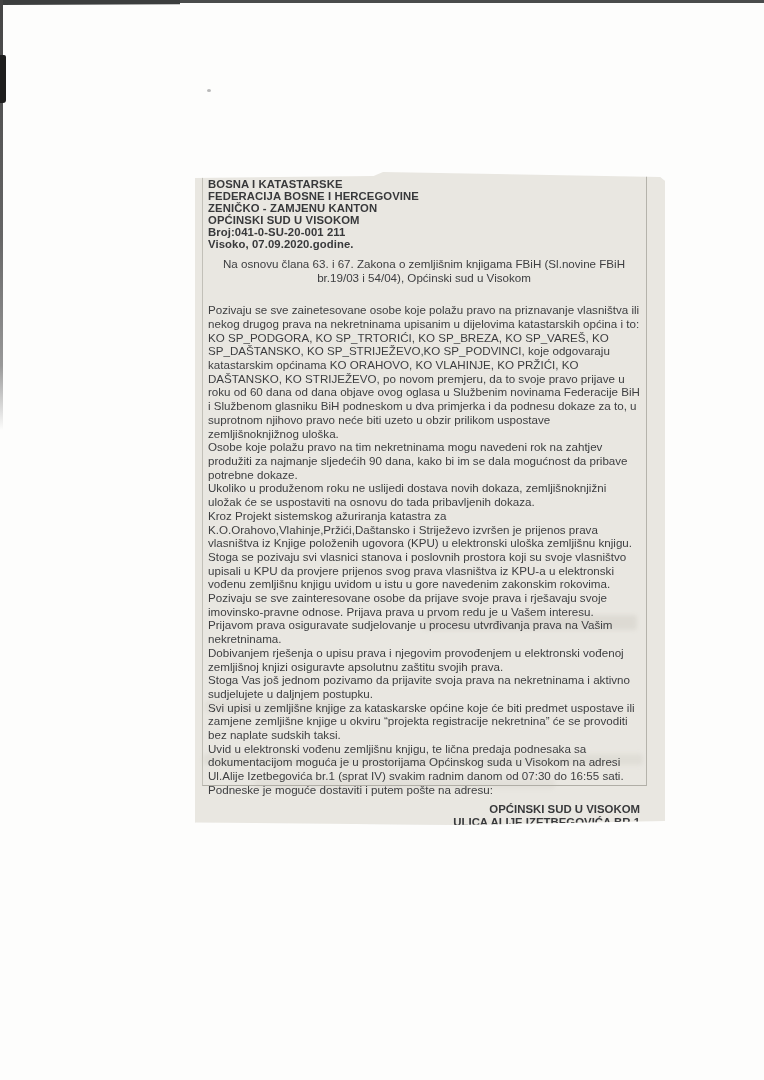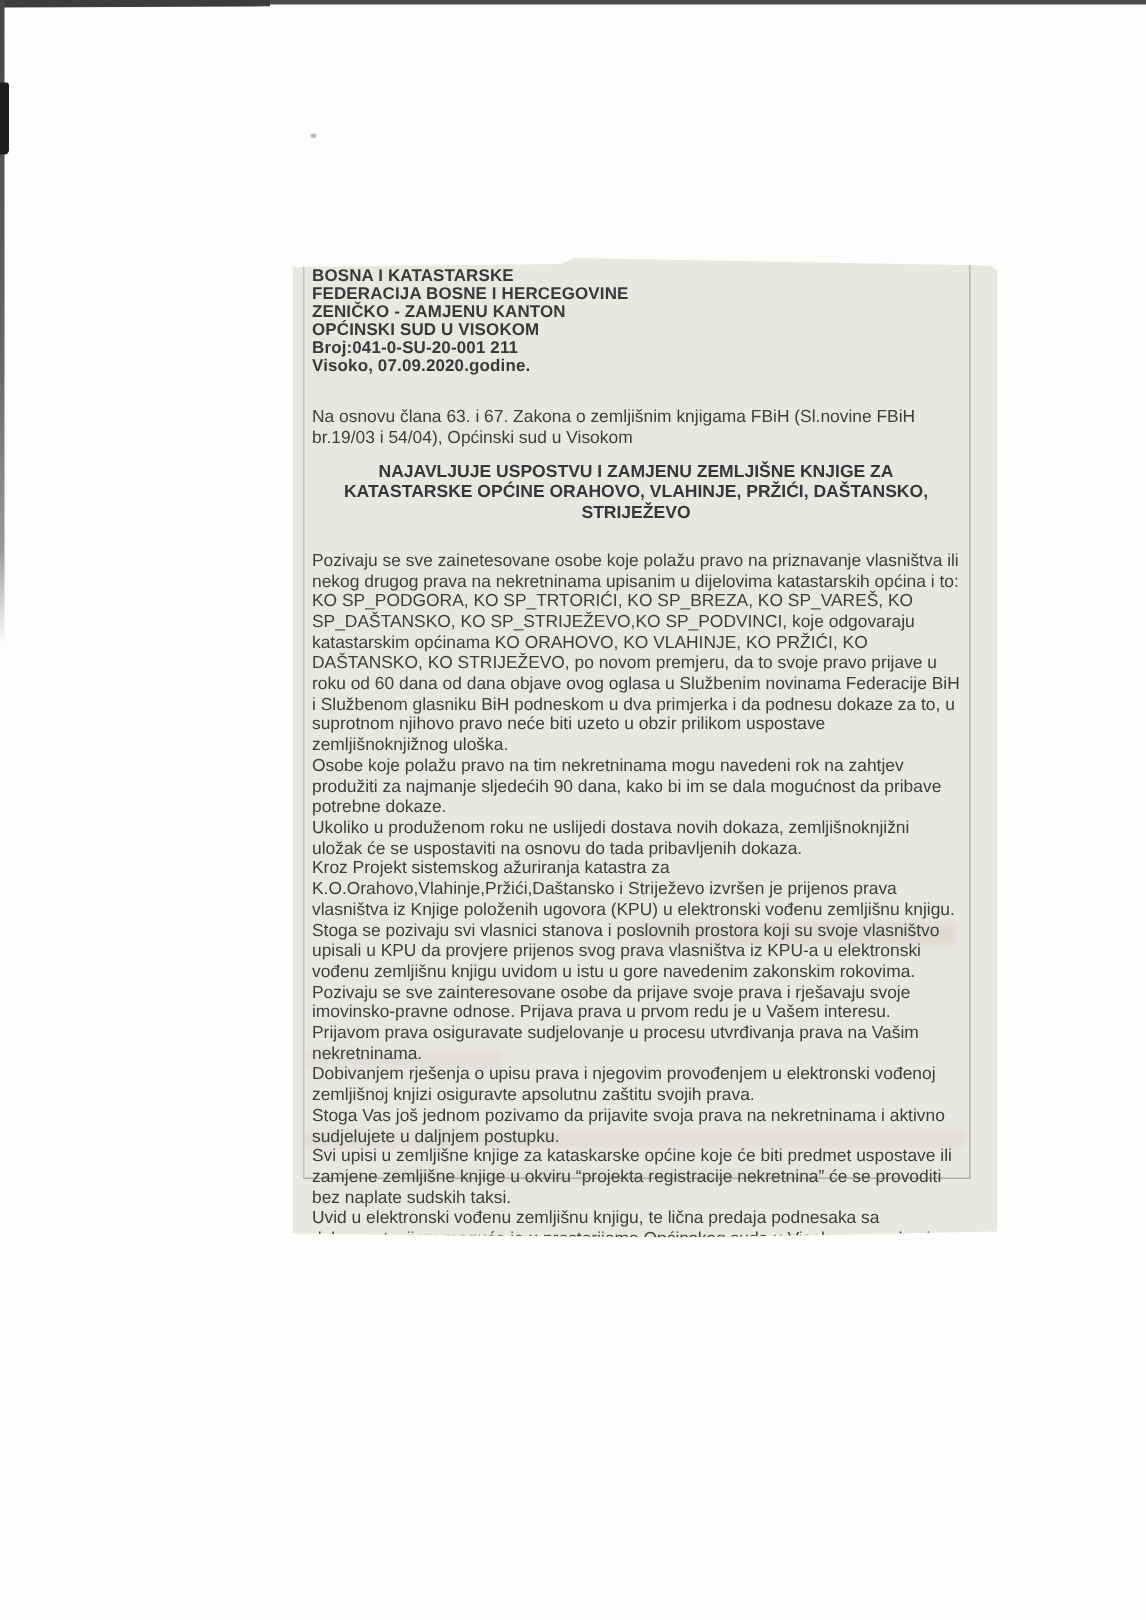--- a/index.html
+++ b/index.html
@@ -26,21 +26,21 @@
                                 100% 99.4%, 55% 100%, 0 99.6%);
               box-shadow:0 0 2px rgba(0,0,0,0.08); }
 
   .text-col { position:absolute; left:7px; top:1px; width:445px; height:614px;
               border-left:1px solid #c2c0b8; border-right:1px solid #b5b3ab;
               border-bottom:1px solid #b0aea6;
               padding:7px 6px 0 5px; color:#3d3e40; }
 
   .letterhead div { font-weight:bold; font-size:11.3px; line-height:11.9px;
               color:#38393b; letter-spacing:0.1px; }
-  .intro { margin-top:21px; font-size:11.6px; line-height:13.4px; }
+  .intro { margin-top:7px; font-size:11.6px; line-height:13.4px;text-align:center; }
   .notice-title { margin-top:10px; text-align:center; font-weight:bold;
               font-size:11.7px; line-height:13.2px; color:#36373a;
               padding:0 6px; }
   .bodytext { margin-top:19px; }
   .bodytext p { font-size:11.6px; line-height:13.7px; color:#3d3e40; }
 
   .address { margin-top:6px; text-align:right; }
   .address div { font-weight:bold; font-size:11.4px; line-height:13px; color:#38393b; }
   .signature { margin-top:12px; text-align:right; }
   .signature div { font-weight:bold; font-size:11.4px; line-height:13px; color:#38393b; }
@@ -77,27 +77,26 @@
         <div>BOSNA I KATASTARSKE</div>
         <div>FEDERACIJA BOSNE I HERCEGOVINE</div>
         <div>ZENIČKO - ZAMJENU KANTON</div>
         <div>OPĆINSKI SUD U VISOKOM</div>
         <div>Broj:041-0-SU-20-001 211</div>
         <div>Visoko, 07.09.2020.godine.</div>
       </div>
 
       <p class="intro">Na osnovu člana 63. i 67. Zakona o zemljišnim knjigama FBiH (Sl.novine FBiH br.19/03 i 54/04), Općinski sud u Visokom</p>
 
-      <div class="notice-title">NAJAVLJUJE USPOSTVU I ZAMJENU ZEMLJIŠNE KNJIGE ZA KATASTARSKE OPĆINE ORAHOVO, VLAHINJE, PRŽIĆI, DAŠTANSKO, STRIJEŽEVO</div>
 
       <div class="bodytext">
         <p>Pozivaju se sve zainetesovane osobe koje polažu pravo na priznavanje vlasništva ili nekog drugog prava na nekretninama upisanim u dijelovima katastarskih općina i to: KO SP_PODGORA, KO SP_TRTORIĆI, KO SP_BREZA, KO SP_VAREŠ, KO SP_DAŠTANSKO, KO SP_STRIJEŽEVO,KO SP_PODVINCI, koje odgovaraju katastarskim općinama KO ORAHOVO, KO VLAHINJE, KO PRŽIĆI, KO DAŠTANSKO, KO STRIJEŽEVO, po novom premjeru, da to svoje pravo prijave u roku od 60 dana od dana objave ovog oglasa u Službenim novinama Federacije BiH i Službenom glasniku BiH podneskom u dva primjerka i da podnesu dokaze za to, u suprotnom njihovo pravo neće biti uzeto u obzir prilikom uspostave zemljišnoknjižnog uloška.</p>
         <p>Osobe koje polažu pravo na tim nekretninama mogu navedeni rok na zahtjev produžiti za najmanje sljedećih 90 dana, kako bi im se dala mogućnost da pribave potrebne dokaze.</p>
         <p>Ukoliko u produženom roku ne uslijedi dostava novih dokaza, zemljišnoknjižni uložak će se uspostaviti na osnovu do tada pribavljenih dokaza.</p>
-        <p>Kroz Projekt sistemskog ažuriranja katastra za K.O.Orahovo,Vlahinje,Pržići,Daštansko i Striježevo izvršen je prijenos prava vlasništva iz Knjige položenih ugovora (KPU) u elektronski vođenu zemljišnu knjigu.</p>
+        <p>Kroz Projekt sistemskog ažuriranja katastra za K.O.Orahovo,Vlahinje,Pržići,Daštansko i Striježevo izvršen je prijenos prava vlasništva iz Knjige položenih ugovora (KPU) u elektronski uloška zemljišnu knjigu.</p>
         <p>Stoga se pozivaju svi vlasnici stanova i poslovnih prostora koji su svoje vlasništvo upisali u KPU da provjere prijenos svog prava vlasništva iz KPU-a u elektronski vođenu zemljišnu knjigu uvidom u istu u gore navedenim zakonskim rokovima.</p>
         <p>Pozivaju se sve zainteresovane osobe da prijave svoje prava i rješavaju svoje imovinsko-pravne odnose. Prijava prava u prvom redu je u Vašem interesu. Prijavom prava osiguravate sudjelovanje u procesu utvrđivanja prava na Vašim nekretninama.</p>
         <p>Dobivanjem rješenja o upisu prava i njegovim provođenjem u elektronski vođenoj zemljišnoj knjizi osiguravte apsolutnu zaštitu svojih prava.</p>
         <p>Stoga Vas još jednom pozivamo da prijavite svoja prava na nekretninama i aktivno sudjelujete u daljnjem postupku.</p>
         <p>Svi upisi u zemljišne knjige za kataskarske općine koje će biti predmet uspostave ili zamjene zemljišne knjige u okviru “projekta registracije nekretnina” će se provoditi bez naplate sudskih taksi.</p>
         <p>Uvid u elektronski vođenu zemljišnu knjigu, te lična predaja podnesaka sa dokumentacijom moguća je u prostorijama Općinskog suda u Visokom na adresi Ul.Alije Izetbegovića br.1 (sprat IV) svakim radnim danom od 07:30 do 16:55 sati.</p>
         <p>Podneske je moguće dostaviti i putem pošte na adresu:</p>
       </div>
 
       <div class="address">

